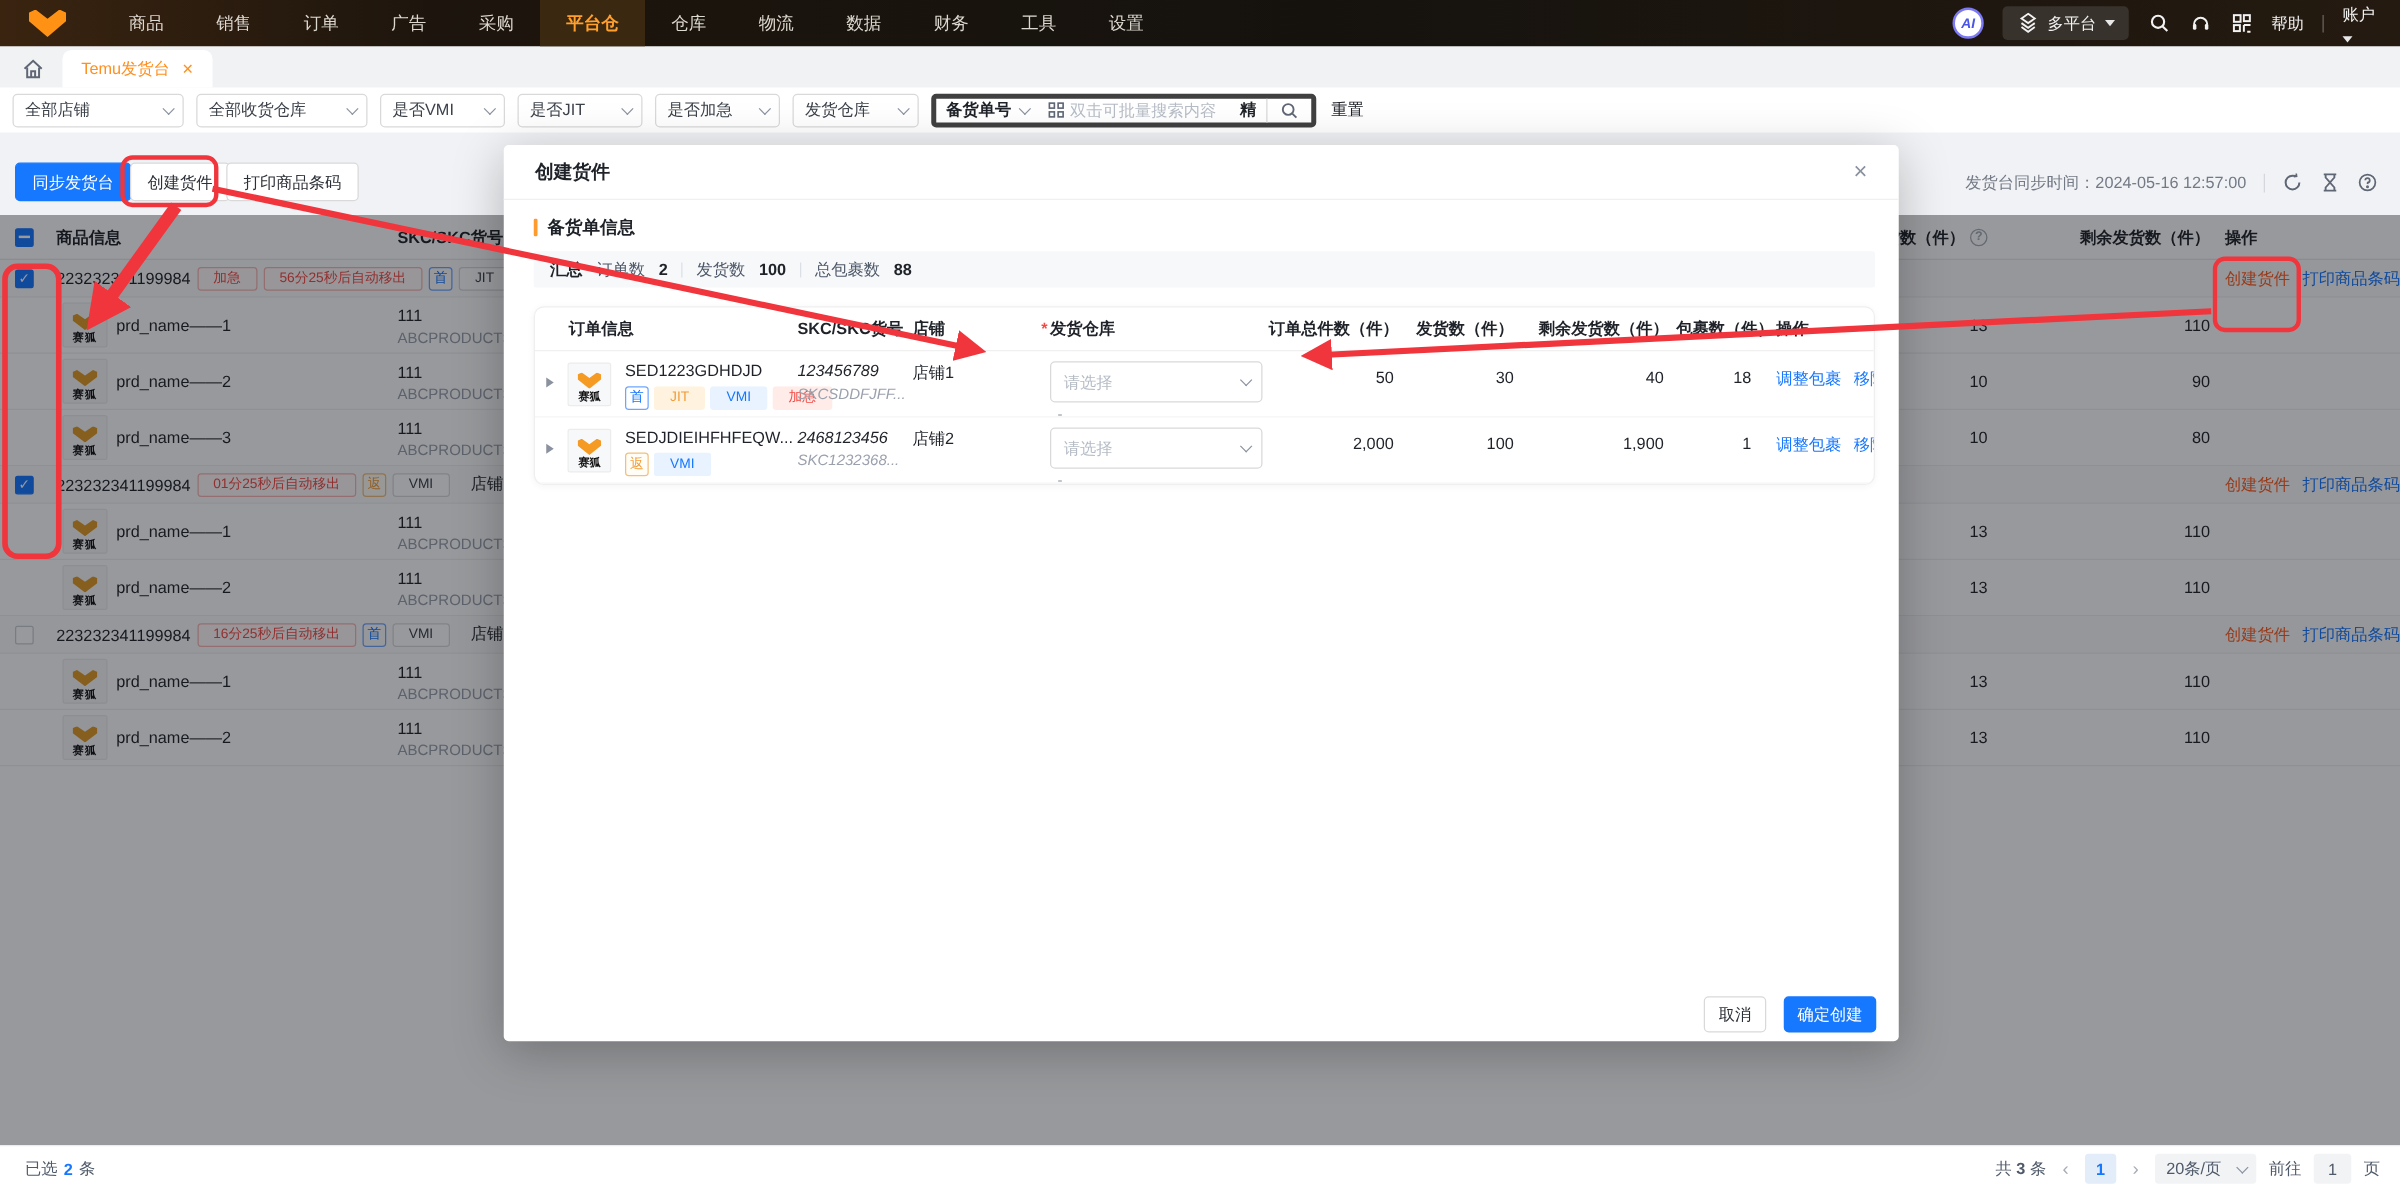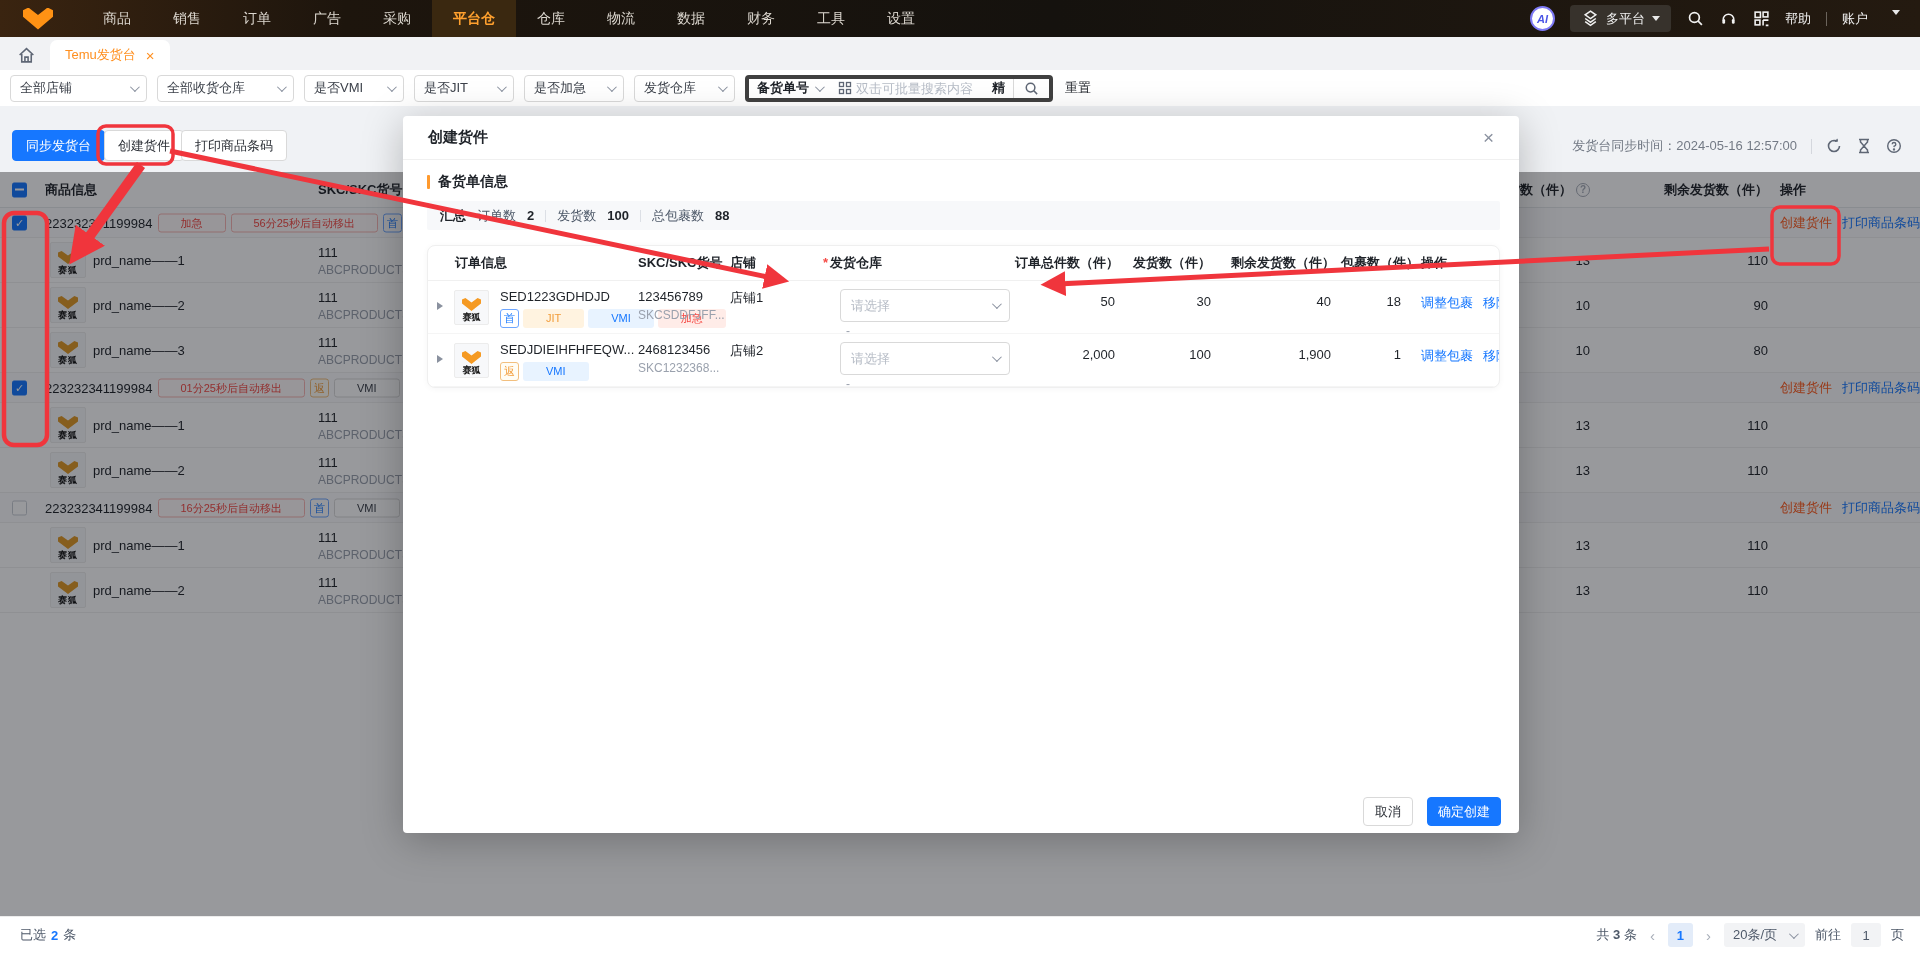--- a/index.html
+++ b/index.html
@@ -18,21 +18,21 @@
   .nav-item { height:100%; display:flex; align-items:center; padding:0 21px; color:#ddd8d0; font-size:14px; cursor:pointer; white-space:nowrap; }
   .nav-item.active { background:#3a2810; color:#ffa02e; font-weight:bold; }
   .nav-right { margin-left:auto; display:flex; align-items:center; gap:15px; padding-right:20px; color:#f2f2f2; }
   .ai-badge { width:25px; height:25px; border-radius:50%; background:#fff; border:2px solid #7d79f5; color:#4a54e6;
     font-weight:bold; font-style:italic; font-size:11px; display:flex; align-items:center; justify-content:center; cursor:pointer; }
   .platform-pill { display:flex; align-items:center; gap:7px; height:27px; padding:0 11px; background:#37322c; border-radius:4px; font-size:13px; cursor:pointer;text-align:center; }
   .nav-ic { width:18px; height:18px; display:inline-flex; align-items:center; justify-content:center; cursor:pointer; color:#f2f2f2; }
   .nav-ic svg { width:17px; height:17px; }
   .nav-help { font-size:13px; cursor:pointer; }
   .nav-vdiv { width:1px; height:14px; background:#6b645c; }
-  .nav-account { display:flex; align-items:flex-start; gap:24px; font-size:13px; cursor:pointer; }
+  .nav-account { display:flex; align-items:flex-start; gap:8px; font-size:13px; cursor:pointer;flex-direction:column; }
   .caret-dn { width:0; height:0; border-left:4px solid transparent; border-right:4px solid transparent; border-top:5px solid #e8e8e8; }
   
   .tabbar { position:absolute; top:37px; left:0; right:0; height:33px; background:#f1f2f4; display:flex; align-items:flex-end; z-index:4; }
   .home-btn { margin:0 0 5px 17px; color:#5f6775; cursor:pointer; display:flex; }
   .home-btn svg { width:19px; height:19px; }
   .tab { height:30px; margin-left:14px; background:#fff; border-radius:7px 7px 0 0; display:flex; align-items:center; gap:10px;
     padding:0 15px; color:#ff8f1f; font-size:13px; cursor:pointer; }
   .tab-close { color:#ff8f1f; font-size:15px; line-height:1; cursor:pointer; }
   
   .filterbar { position:absolute; top:70px; left:0; right:0; height:36px; background:#fff; display:flex; align-items:center; padding-left:10px; z-index:4; }
@@ -73,21 +73,21 @@
   .cb.indet { background:#1677ff; border-color:#1677ff; }
   .cb.indet::after { content:""; width:9px; height:2px; background:#fff; display:block; }
   .gid-wrap { display:flex; align-items:center; gap:5px; }
   .thumb { position:absolute; left:50px; top:4px; width:36px; height:36px; background:#f7f8fa; border:1px solid #ececec; border-radius:2px;
     display:flex; flex-direction:column; align-items:center; justify-content:flex-end; overflow:hidden; }
   .thumb .fox { width:20px; height:13px; margin-bottom:1px; background:#e09a27; }
   .thumb b { font-size:9px; color:#111; line-height:10px; margin-bottom:2px; letter-spacing:1px; }
   .x-name { left:93px; }
   .skc2 { top:7px; transform:none; }
   .skc2 .gray { color:#9aa1ad; font-size:12px; margin-top:3px; }
-  .bdg { font-size:11px; line-height:17px; padding:0 22px; border-radius:3px; border:1px solid transparent; display:inline-block; white-space:nowrap; }
+  .bdg { font-size:11px; line-height:17px; padding:0 12px; border-radius:3px; border:1px solid transparent; display:inline-block; white-space:nowrap; }
   .bdg-red { color:#f54a45; border-color:#f8b6b3; background:#fffafa; }
   .bdg-sqb { color:#1677ff; border-color:#6ea6ff; padding:0 3px; }
   .bdg-sqo { color:#f29c39; border-color:#f2bf7e; background:#fffdf5; padding:0 3px; }
   .bdg-gray { color:#3c414a; border-color:#d9d9d9; background:#fff; }
   .bdg-jit { background:#fff3e0; color:#f29c39; }
   .bdg-vmi { background:#e8f3ff; color:#1677ff; }
   .bdg-urg { background:#ffece8; color:#f54a45; }
   .lnk-o { color:#ff5c1f; cursor:pointer; } .lnk-b { color:#1677ff; cursor:pointer; }
   .more-link { position:absolute; left:50px; top:50%; transform:translateY(-50%); color:#1677ff; display:flex; align-items:center; gap:5px; cursor:pointer; }
   .chev-b { border-color:#1677ff; }
@@ -115,34 +115,34 @@
   .m-sum { position:absolute; left:24px; top:41px; width:1073px; height:29px; background:#f7f8fa; border-radius:2px;
     display:flex; align-items:center; gap:11px; padding:0 13px; color:#4e5969; }
   .m-sum b.lbl { color:#1f2329; }
   .m-sum .num { color:#1f2329; font-weight:bold; }
   .m-sum .sdiv { width:1px; height:12px; background:#dcdfe5; }
   .m-card { position:absolute; left:24px; top:85px; width:1073px; height:143px; border:1px solid #efefef; border-radius:8px;
     box-shadow:0 1px 6px rgba(31,35,41,.04); overflow:hidden; background:#fff; }
   .mt-hd { position:relative; height:35px; border-bottom:1px solid #f0f0f0; font-weight:bold; color:#1f2329; }
   .m-row { position:relative; height:53px; border-bottom:1px solid #f5f5f5; }
   .mc { position:absolute; white-space:nowrap; }
-  .mx-order { left:27px; } .mx-skc { left:210px; } .mx-shop { left:302px; } .mx-wh { left:395px; }
+  .mx-order { left:27px; } .mx-skc { left:210px; } .mx-shop { left:302px; } .mx-wh { left:405px; }
   .mx-total { left:587px; width:100px; text-align:right; } .mx-ship { left:703px; width:80px; text-align:right; }
   .mx-rem { left:803px; width:100px; text-align:right; } .mx-pkg { left:913px; width:60px; text-align:right; }
   .mx-act { left:993px; display:flex; gap:10px; }
   .hd-c { top:50%; transform:translateY(-50%); }
   .req { color:#f54a45; margin-right:2px; }
   .r-caret { position:absolute; left:9px; top:21px; width:0; height:0; border-left:6px solid #8a919f; border-top:4px solid transparent; border-bottom:4px solid transparent; cursor:pointer; }
   .m-thumb { position:absolute; left:26px; top:9px; width:35px; height:35px; background:#f7f8fa; border:1px solid #ececec; border-radius:2px;
     display:flex; flex-direction:column; align-items:center; justify-content:flex-end; }
   .m-thumb .fox { width:19px; height:13px; background:#f59a23; margin-bottom:1px; }
   .m-thumb b { font-size:9px; color:#111; line-height:10px; margin-bottom:2px; }
   .m-name { left:72px; top:8px; font-size:13px; color:#1f2329; }
   .m-badges { left:72px; top:28px; display:flex; gap:4px; }
-  .two-line { top:8px; } .two-line .gray { color:#9aa1ad; font-size:12px; margin-top:4px; }
+  .two-line { top:8px;font-style:italic; } .two-line .gray { color:#9aa1ad; font-size:12px; margin-top:4px; }
   .m-shop { top:8px; }
   .wh-select { position:absolute; left:412px; top:8px; width:170px; height:33px; border:1px solid #d9d9d9; border-radius:4px;
     display:flex; align-items:center; justify-content:space-between; padding:0 10px; color:#b6bcc6; cursor:pointer; background:#fff; }
   .wh-dash { position:absolute; left:418px; top:43px; color:#9aa1ad; font-size:12px; }
   .num-c { top:13px; color:#1f2329;text-align:right; }
   .m-foot-btn { position:absolute; height:29px; border-radius:4px; font-size:13px; cursor:pointer; top:681px; }
   .btn-cancel { left:960px; width:50px; background:#fff; border:1px solid #d9d9d9; color:#2b2f36; }
   .btn-confirm { left:1024px; width:74px; background:#1677ff; border:1px solid #1677ff; color:#fff; }
   
   .annotations { position:absolute; inset:0; z-index:50; pointer-events:none; }

